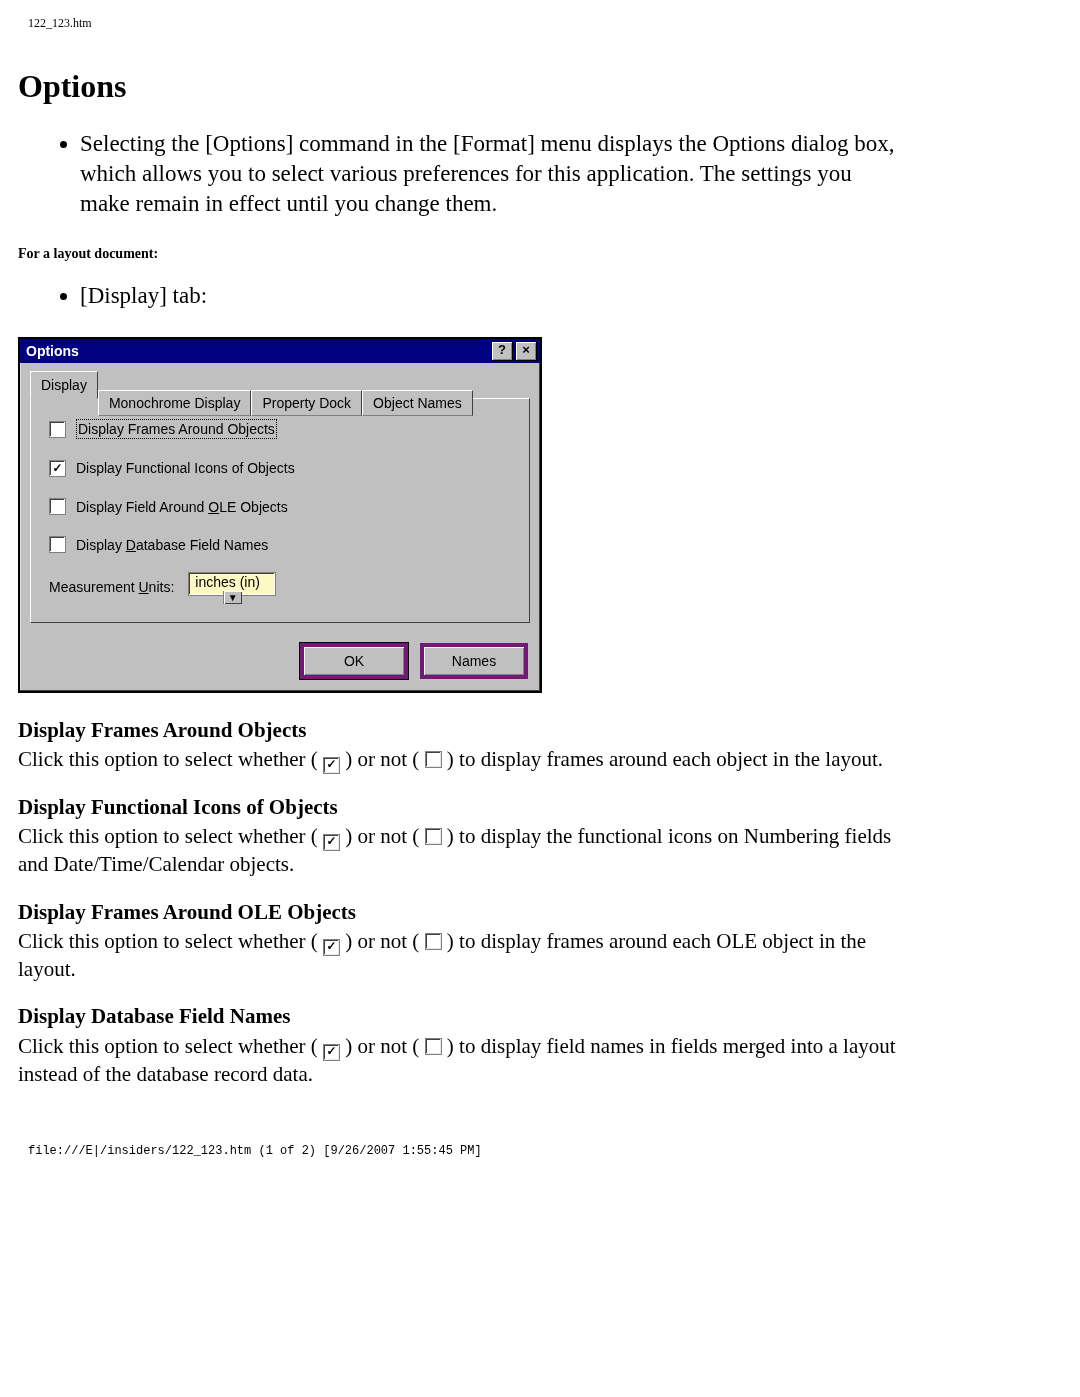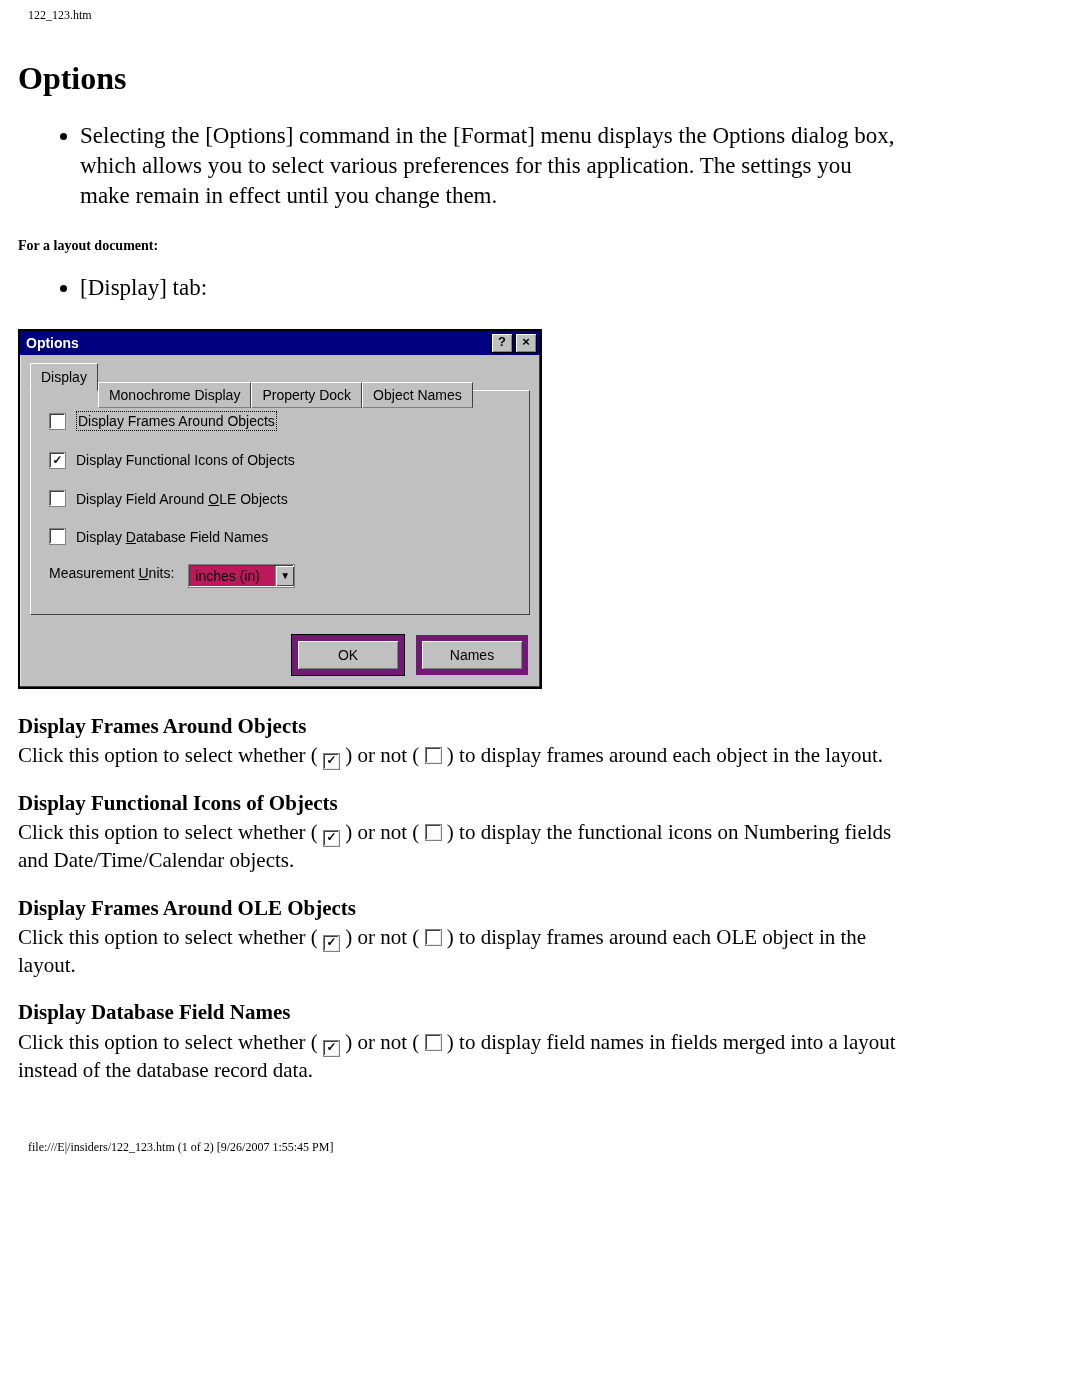--- a/index.html
+++ b/index.html
@@ -6,21 +6,21 @@
     margin:0;
     background:#fff;
     font-family:"Times New Roman",Times,serif;
     color:#000;
     font-size:21px;
     line-height:1.3;
   }
   .page{
     width:944px;
     box-sizing:border-box;
-    padding:8px 18px 40px 18px;
+    padding:16px 18px 40px 18px;
   }
   .htm-path{
     font-size:12px;
     font-family:"Times New Roman",serif;
     margin:0 0 34px 10px;
   }
   h1{
     font-size:32px;
     font-weight:bold;
     margin:22px 0 22px 0;
@@ -114,47 +114,48 @@
     box-shadow:inset -1px -1px 0 #fff, inset 1px 1px 0 #404040;
     margin-right:10px;
     display:flex;align-items:center;justify-content:center;
     font-size:12px;font-weight:bold;
   }
   .opt .lbl.focus{
     border:1px dotted #000;
     padding:0 1px;
   }
   .u{ text-decoration:underline; }
-  .row{ display:flex;align-items:flex-start;margin-top:18px; }
+  .row{ display:flex;align-items:flex-end;margin-top:18px; }
   .row .mlabel{ margin-right:14px; font-size:14px; }
   .combo{
     display:flex;align-items:center;
     border:1px solid #808080;
     box-shadow:inset -1px -1px 0 #fff, inset 1px 1px 0 #404040;
-    background:#be185d;
+    background:#fef9c3;
     height:22px;
+    flex-direction:column;
   }
   .combo .cval{
     padding:0 6px; font-size:14px; min-width:74px;
   }
   .combo .carrow{
     width:18px;height:20px;background:#c0c0c0;
     border-left:1px solid #808080;
     box-shadow:inset 1px 1px 0 #fff, inset -1px -1px 0 #404040;
     display:flex;align-items:center;justify-content:center;font-size:10px;
   }
   .dlg-buttons{
     display:flex;justify-content:flex-end;
     padding:10px 12px 12px 0;
     gap:12px;
   }
   .winbtn{
     min-width:100px;height:28px;
     background:#c0c0c0;
-    border:6px solid #701a75;
+    border:4px solid #701a75;
     box-shadow:inset 1px 1px 0 #fff, inset -1px -1px 0 #808080;
     font-family:inherit;font-size:14px;
     display:flex;align-items:center;justify-content:center;
   }
   .winbtn.def{ box-shadow:0 0 0 1px #000, inset 1px 1px 0 #fff, inset -1px -1px 0 #808080; }
 
   
   .sec{ margin:20px 0 0 0; }
   .sec .sh{ font-weight:bold; font-size:21px; margin-bottom:2px; }
   .sec .bp{ font-size:21px; line-height:1.3; }
@@ -165,21 +166,21 @@
     border:1px solid #808080;
     box-shadow:inset -1px -1px 0 #e8e8e8, inset 1px 1px 0 #404040;
     vertical-align:-2px;
     text-align:center;
     font-family:Arial,sans-serif;
     font-size:12px;font-weight:bold;line-height:13px;
   }
 
   .footer{
     font-size:12px;
-    font-family:Liberation Serif, serif;
+    font-family:Liberation Mono, monospace;
     margin-top:56px;
     margin-left:10px;
   }
 </style>
 </head>
 <body>
 
 <div class="page">
 
   <div class="htm-path">122_123.htm</div>

